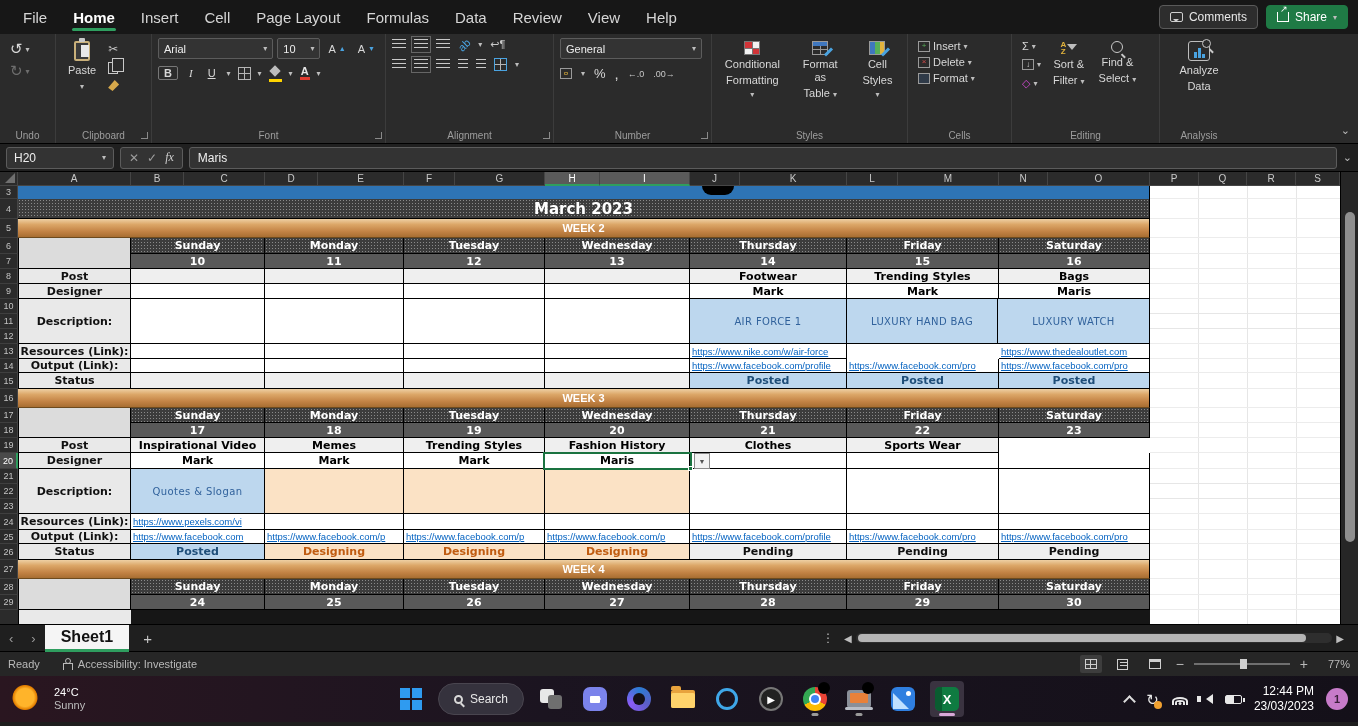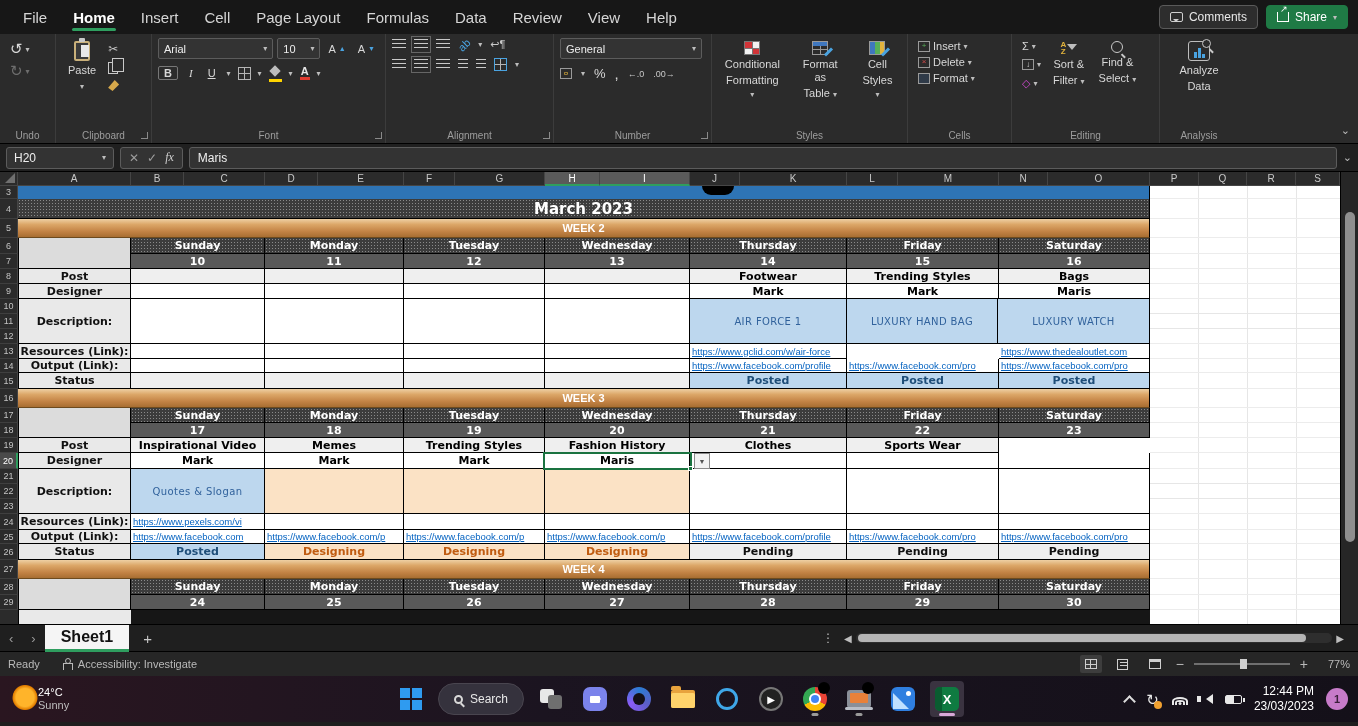--- a/index.html
+++ b/index.html
@@ -137,21 +137,21 @@
   .vi-page{width:11px;height:11px;border:1px solid #cfcfcf;background:linear-gradient(#cfcfcf 0 0) 2px 2px/7px 1px no-repeat,linear-gradient(#cfcfcf 0 0) 2px 5px/7px 1px no-repeat}
   .vi-brk{width:12px;height:10px;border:1px solid #cfcfcf;border-top:3px solid #cfcfcf}
   .zoomtrack{width:96px;height:2px;background:#6f6f6f;position:relative}
   .zoomthumb{position:absolute;left:46px;top:-4px;width:7px;height:10px;background:#cfcfcf}
   .person{width:10px;height:12px;position:relative}
   .person::before{content:"";position:absolute;left:3px;top:0;width:4px;height:4px;border:1px solid #b9b9b9;border-radius:50%}
   .person::after{content:"";position:absolute;left:1px;top:5px;width:8px;height:6px;border-top:1.5px solid #b9b9b9;border-left:1.5px solid #b9b9b9;border-right:1.5px solid #b9b9b9}
 
   
   #taskbar{height:46px;background:linear-gradient(90deg,#2a1620 0%,#1b1420 40%,#141019 100%);display:flex;align-items:center;position:relative;color:#fff}
-  .weather{display:flex;align-items:center;gap:0;padding-left:12px;width:230px}
+  .weather{display:flex;align-items:center;gap:16px;padding-left:12px;width:230px}
   .sun{width:26px;height:30px;border-radius:50%;background:radial-gradient(circle at 50% 45%,#ffb42a 0 9px,#e07c00 12px,transparent 13px)}
   .wtxt{font-size:11px;line-height:13px}.wtxt .cond{color:#bdbdbd}
   .centericons{position:absolute;left:50%;transform:translateX(-50%);display:flex;align-items:center;gap:10px}
   .tbic{width:34px;height:36px;display:flex;align-items:center;justify-content:center;border-radius:4px;position:relative}
   .tbic.activeapp{background:#3a3340}
   .runbar{position:absolute;bottom:1px;left:50%;transform:translateX(-50%);width:7px;height:3px;border-radius:2px;background:#9a9a9a}
   .runbar.wide{width:16px;background:#d8a9d8}
   .badgedot{position:absolute;top:1px;right:2px;width:12px;height:12px;border-radius:50%;background:#000}
   .win{width:22px;height:22px;display:grid;grid-template-columns:1fr 1fr;grid-template-rows:1fr 1fr;gap:2px}
   .win span{background:#2f9bf0}
@@ -574,21 +574,21 @@
             </div>
           <div class="outside out3"></div>
         </div>
         <div class="grow" style="height:15px">
           <div class="acell cal">Resources (Link):</div>
           <div class="days">
               <div class="cell link cal" style="width: 134px;"></div>
               <div class="cell link cal" style="width: 139px;"></div>
               <div class="cell link cal" style="width: 141px;"></div>
               <div class="cell link cal" style="width: 145px;"></div>
-              <div class="cell link cal" style="width: 157px;">https://www.gclid.com/w/air-force</div>
+              <div class="cell link cal" style="width: 157px;">https://www.nike.com/w/air-force</div>
               <div class="cell link cal" style="width: 152px; margin-top: 38px;">https://luxurysouq.com/?gclid=</div>
               <div class="cell link cal" style="width: 151px;">https://www.thedealoutlet.com</div>
             </div>
           <div class="outside"></div>
         </div>
         <div class="grow" style="height:14px">
           <div class="acell cal">Output (Link):</div>
           <div class="days">
               <div class="cell link cal" style="width: 134px;"></div>
               <div class="cell link cal" style="width: 139px;"></div>

